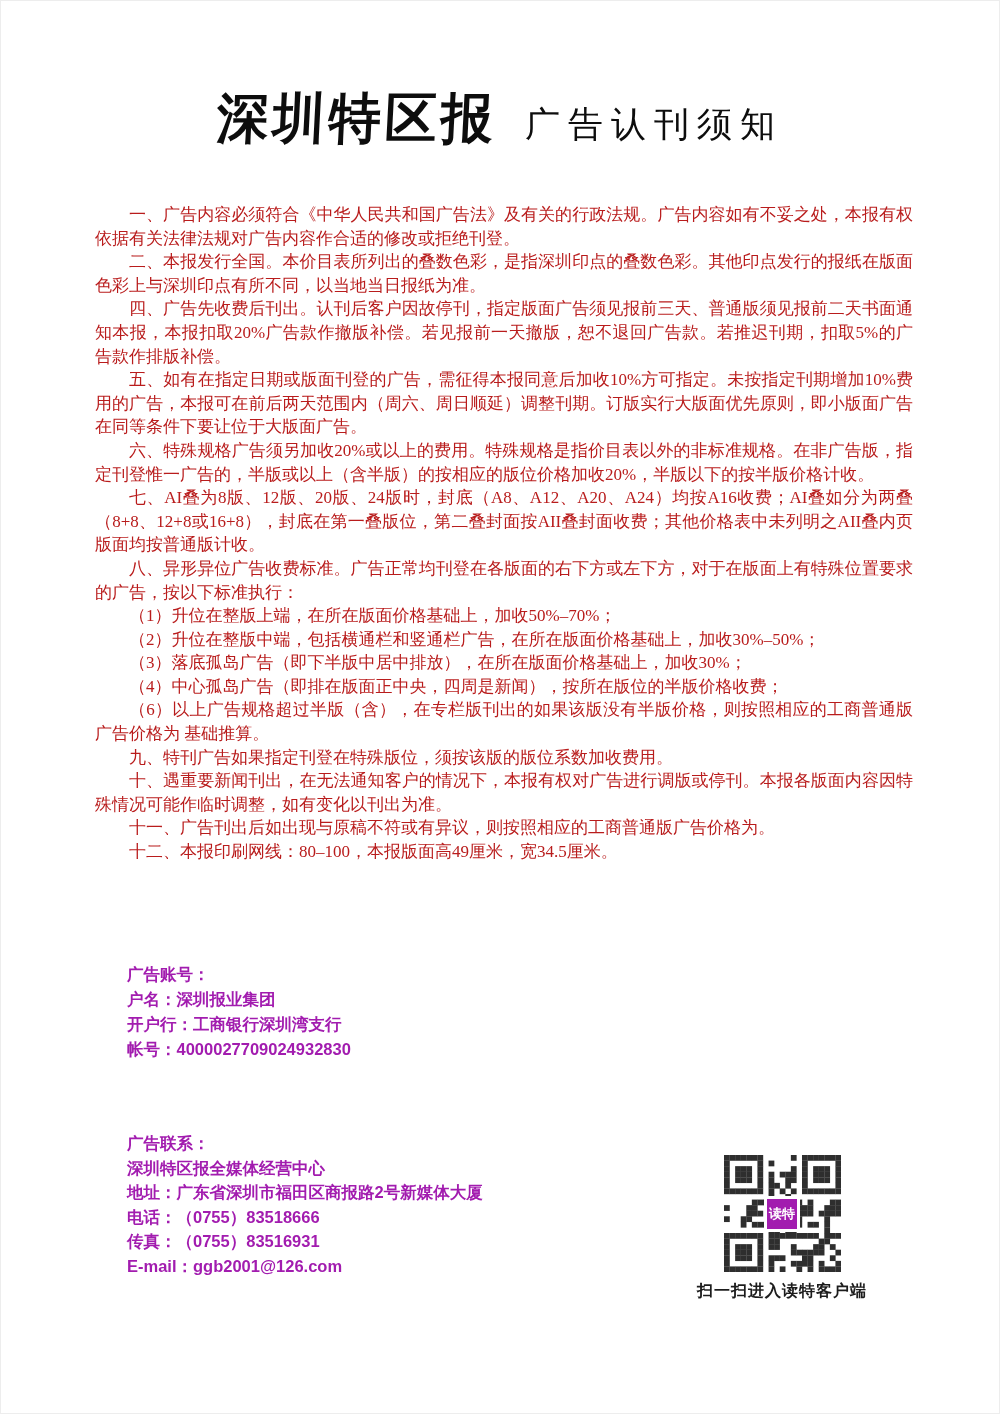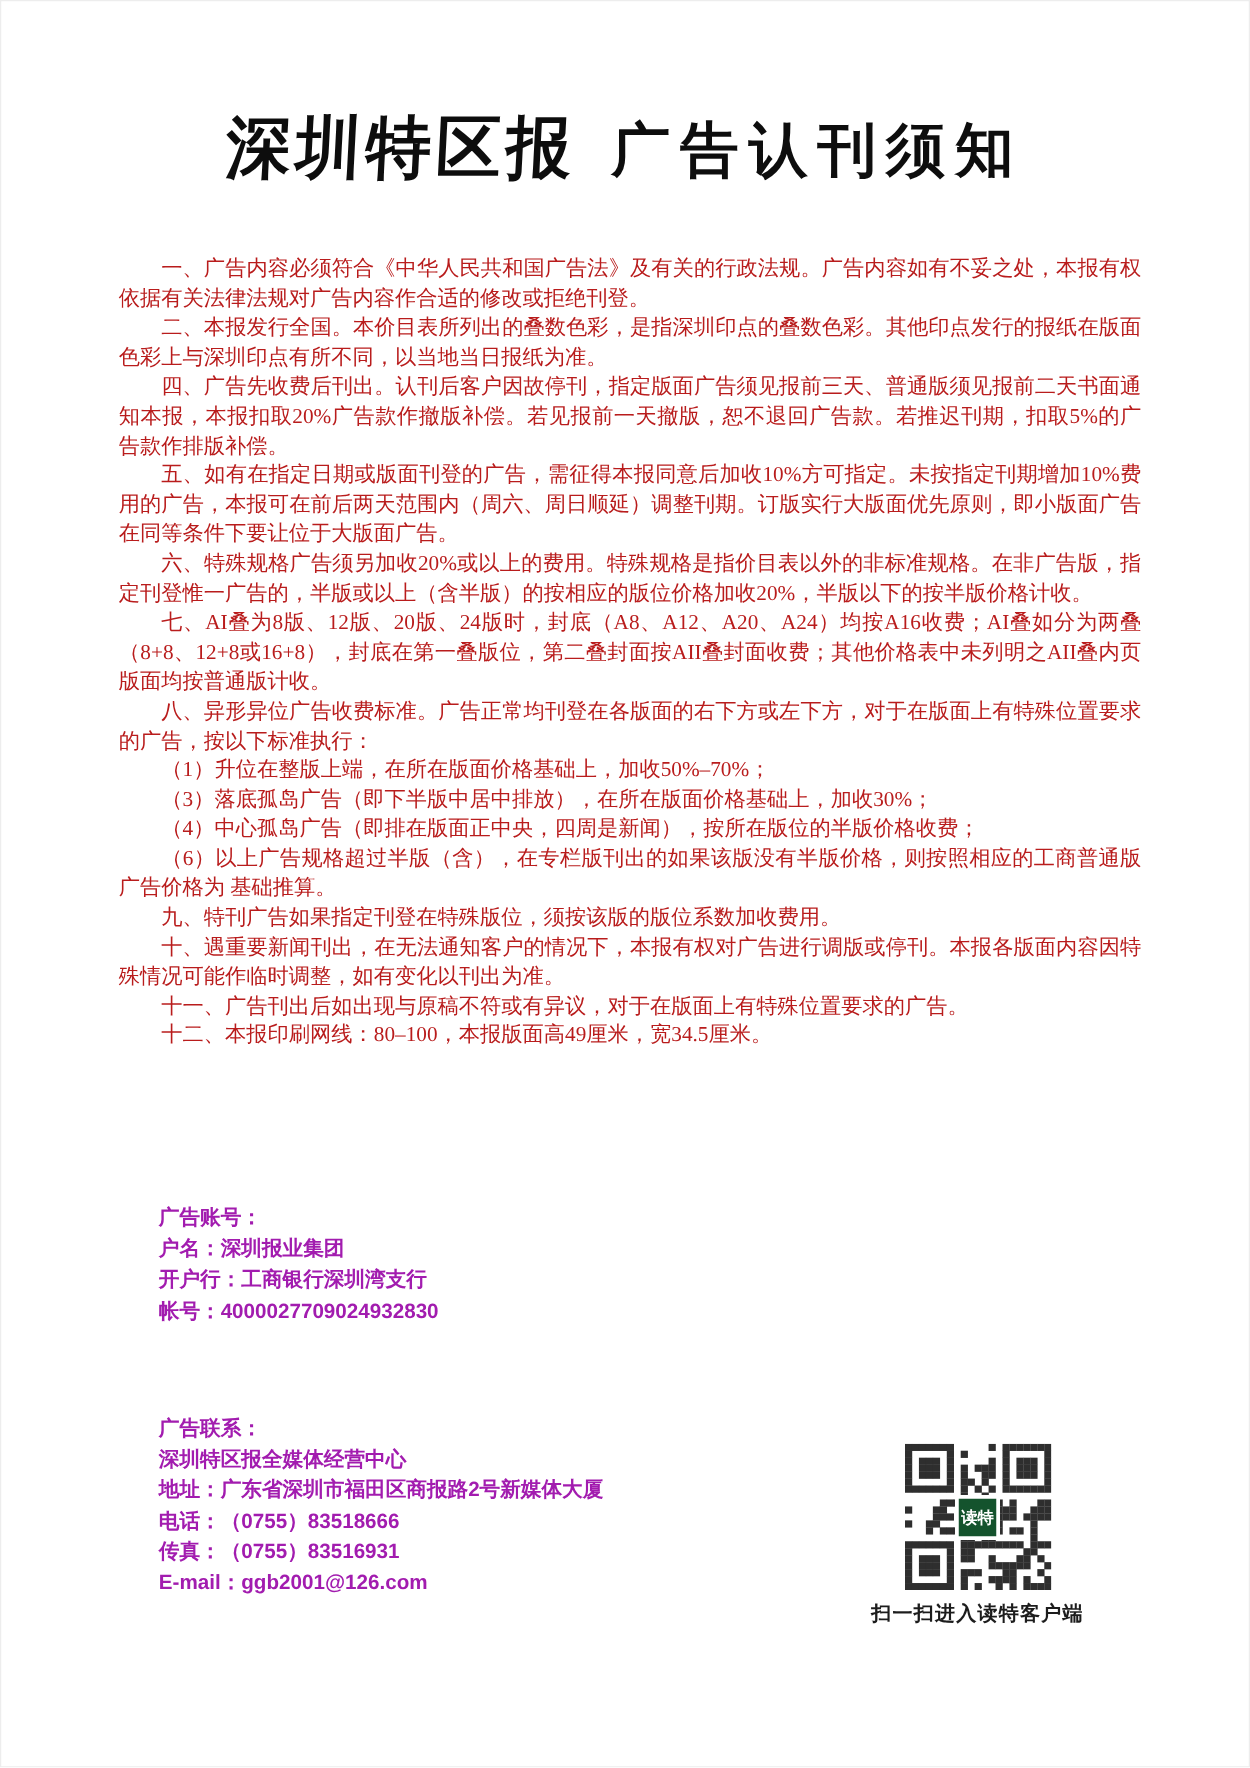--- a/index.html
+++ b/index.html
@@ -12,21 +12,21 @@
   .title{
     position:absolute;top:84px;left:0;width:100%;
     text-align:center;white-space:nowrap;color:#0d0d0d;
   }
   .title-brush{
     display:inline-block;font-size:52px;font-weight:900;
     letter-spacing:4px;margin-right:28px;
     transform:skewX(-3deg) scaleY(1.05);
   }
   .title-main{
-    display:inline-block;font-size:47px;font-weight:700;letter-spacing:8px;
+    display:inline-block;font-size:35px;font-weight:400;letter-spacing:8px;
   }
   .body-text{
     position:absolute;top:203px;left:95px;width:818px;
     font-size:17px;line-height:23.6px;text-align:justify;color:#b91c1c;
   }
   .body-text p{margin:0;text-indent:2em;}
   .info{
     position:absolute;left:127px;
     font-family:Liberation Sans, sans-serif;
     font-weight:bold;font-size:16.5px;color:#a21caf;
@@ -62,26 +62,27 @@
 
   <main class="body-text">
     <p>一、广告内容必须符合《中华人民共和国广告法》及有关的行政法规。广告内容如有不妥之处，本报有权依据有关法律法规对广告内容作合适的修改或拒绝刊登。</p>
     <p>二、本报发行全国。本价目表所列出的叠数色彩，是指深圳印点的叠数色彩。其他印点发行的报纸在版面色彩上与深圳印点有所不同，以当地当日报纸为准。</p>
     <p>四、广告先收费后刊出。认刊后客户因故停刊，指定版面广告须见报前三天、普通版须见报前二天书面通知本报，本报扣取20%广告款作撤版补偿。若见报前一天撤版，恕不退回广告款。若推迟刊期，扣取5%的广告款作排版补偿。</p>
     <p>五、如有在指定日期或版面刊登的广告，需征得本报同意后加收10%方可指定。未按指定刊期增加10%费用的广告，本报可在前后两天范围内（周六、周日顺延）调整刊期。订版实行大版面优先原则，即小版面广告在同等条件下要让位于大版面广告。</p>
     <p>六、特殊规格广告须另加收20%或以上的费用。特殊规格是指价目表以外的非标准规格。在非广告版，指定刊登惟一广告的，半版或以上（含半版）的按相应的版位价格加收20%，半版以下的按半版价格计收。</p>
     <p>七、AI叠为8版、12版、20版、24版时，封底（A8、A12、A20、A24）均按A16收费；AI叠如分为两叠（8+8、12+8或16+8），封底在第一叠版位，第二叠封面按AII叠封面收费；其他价格表中未列明之AII叠内页版面均按普通版计收。</p>
     <p>八、异形异位广告收费标准。广告正常均刊登在各版面的右下方或左下方，对于在版面上有特殊位置要求的广告，按以下标准执行：</p>
     <p>（1）升位在整版上端，在所在版面价格基础上，加收50%–70%；</p>
+    <p>（2）升位在整版中端，包括横通栏和竖通栏广告，在所在版面价格基础上，加收30%–50%；</p>
     <p>（3）落底孤岛广告（即下半版中居中排放），在所在版面价格基础上，加收30%；</p>
     <p>（4）中心孤岛广告（即排在版面正中央，四周是新闻），按所在版位的半版价格收费；</p>
     <p>（6）以上广告规格超过半版（含），在专栏版刊出的如果该版没有半版价格，则按照相应的工商普通版广告价格为 基础推算。</p>
     <p>九、特刊广告如果指定刊登在特殊版位，须按该版的版位系数加收费用。</p>
     <p>十、遇重要新闻刊出，在无法通知客户的情况下，本报有权对广告进行调版或停刊。本报各版面内容因特殊情况可能作临时调整，如有变化以刊出为准。</p>
-    <p>十一、广告刊出后如出现与原稿不符或有异议，对于在版面上有特殊位置要求的广告。</p>
+    <p>十一、广告刊出后如出现与原稿不符或有异议，则按照相应的工商普通版广告价格为。</p>
     <p>十二、本报印刷网线：80–100，本报版面高49厘米，宽34.5厘米。</p>
   </main>
 
   <section class="info account">
     <p>广告账号：</p>
     <p>户名：深圳报业集团</p>
     <p>开户行：工商银行深圳湾支行</p>
     <p>帐号：4000027709024932830</p>
   </section>
 
@@ -314,18 +315,18 @@
           <rect x="33.43" y="111.43" width="5.77" height="5.77" fill="#2e2e2e"></rect>
           <rect x="44.57" y="111.43" width="5.77" height="5.77" fill="#2e2e2e"></rect>
           <rect x="55.71" y="111.43" width="5.77" height="5.77" fill="#2e2e2e"></rect>
           <rect x="72.43" y="111.43" width="5.77" height="5.77" fill="#2e2e2e"></rect>
           <rect x="83.57" y="111.43" width="5.77" height="5.77" fill="#2e2e2e"></rect>
           <rect x="94.71" y="111.43" width="5.77" height="5.77" fill="#2e2e2e"></rect>
           <rect x="100.29" y="111.43" width="5.77" height="5.77" fill="#2e2e2e"></rect>
           <rect x="105.86" y="111.43" width="5.77" height="5.77" fill="#2e2e2e"></rect>
           <rect x="111.43" y="111.43" width="5.77" height="5.77" fill="#2e2e2e"></rect>
         </svg>
-      <div class="qr-center" id="qr-center" style="background: #14532d;">读特</div>
+      <div class="qr-center" id="qr-center" style="background: #a21caf;">读特</div>
     </div>
     <figcaption class="qr-caption">扫一扫进入读特客户端</figcaption>
   </figure>
 
 </div>
 
 </body></html>

